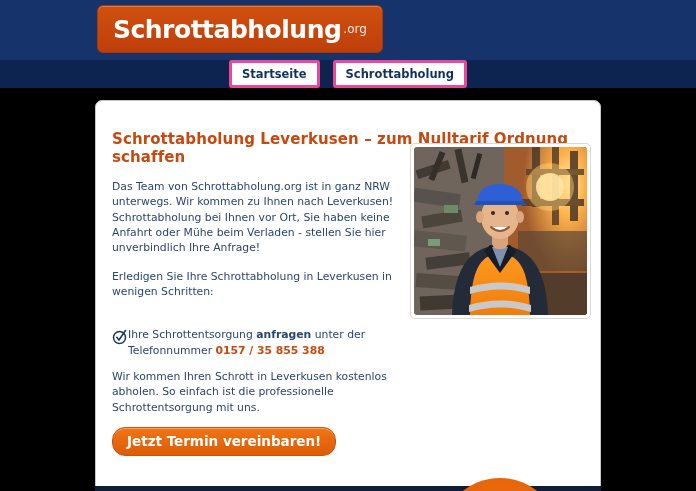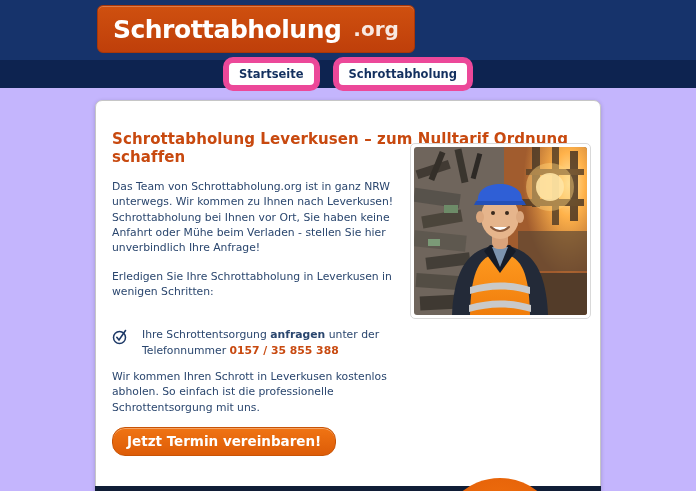--- a/index.html
+++ b/index.html
@@ -1,50 +1,50 @@
 <!DOCTYPE html>
 <html><head>
 <meta charset="utf-8">
 <style>
   * { margin:0; padding:0; box-sizing:border-box; }
   html,body { background:#cfcfcf; }
   body { font-family:"DejaVu Sans","Liberation Sans",sans-serif; }
   #stage {
     position:relative; width:696px; height:491px; overflow:hidden;
-    background:#c4b5fd; margin:0 auto;
+    background:#000000; margin:0 auto;
   }
 
   
   .topbar { position:absolute; left:0; top:0; width:696px; height:60px; background:#16336b; }
   .logo {
     position:absolute; left:97px; top:5px; height:48px;
     background:linear-gradient(#cf500f,#bf3f0a);
     border:1px solid #a93708; border-radius:6px;
     display:flex; align-items:center; padding:0 15px;
     box-shadow:inset 0 1px 0 rgba(255,255,255,.25);
     cursor:pointer;
   }
   .logo .brand { color:#fff; font-weight:bold; font-size:25px; letter-spacing:-0.5px; }
-  .logo .tld { color:rgba(255,255,255,.88); font-size:20px; margin-left:12px;font-weight:bold; }
+  .logo .tld { color:rgba(255,255,255,.88); font-size:12px; margin-left:2px; }
   .hotline { position:absolute; right:48px; top:10px; text-align:right; color:#fff; }
   .hotline .label { font-size:13px; font-weight:bold; letter-spacing:.2px; }
   .hotline .number-row { display:flex; align-items:center; justify-content:flex-end; gap:6px; margin-top:2px; }
   .phone-icon {
     width:17px; height:17px; border:1.6px solid #fff; border-radius:50%;
     display:inline-flex; align-items:center; justify-content:center;
     font-size:10px; line-height:1; color:#fff;
   }
   .hotline .number { font-size:15px; font-weight:bold; letter-spacing:.3px; }
 
   
   .navbar { position:absolute; left:0; top:60px; width:696px; height:28px; background:#0d2350;
             display:flex; align-items:center; justify-content:center; gap:13px; }
   .navbtn {
     background:#fff; color:#13305f; font-weight:bold; font-size:11.5px;
-    padding:4px 10px; border-radius:10px; border:6px solid #ec4899; cursor:pointer;
+    padding:4px 10px; border-radius:3px; border:3px solid #ec4899; cursor:pointer;
     font-family:inherit;
   }
 
   
   .card {
     position:absolute; left:95px; top:100px; width:506px; height:420px;
     background:#fff; border:1px solid #c6c6c6; border-radius:7px;
     box-shadow:0 1px 4px rgba(0,0,0,.18);
     padding:14px 16px 0 16px;
   }
@@ -57,21 +57,21 @@
   .photo-frame svg { display:block; border-radius:3px; }
 
   .copy { color:#2a466e; font-size:10.8px; line-height:1.42; }
   .narrow { width:302px; }
   .b { font-weight:bold; }
   .accent { color:#c8490f; font-weight:bold; }
 
   .p1 { margin-top:13px; }
   .p2 { margin-top:13px; }
   .checklist { margin-top:12px; width:320px; }
-  .check-item { display:flex; gap:14px; margin-bottom:11px;margin-top:28px; }
+  .check-item { display:flex; gap:0; margin-bottom:11px;margin-top:28px; }
   .check-icon { flex:0 0 16px; margin-top:1px; }
   .p3 { margin-top:8px; width:318px; }
 
   .cta {
     margin-top:12px; display:inline-block;
     background:linear-gradient(#f07414,#dd5c07);
     border:1px solid #c85305; border-radius:13px;
     color:#fff; font-weight:bold; font-size:13.5px; padding:5px 14px 6px;
     cursor:pointer; box-shadow:inset 0 1px 0 rgba(255,255,255,.35);
     font-family:inherit;

